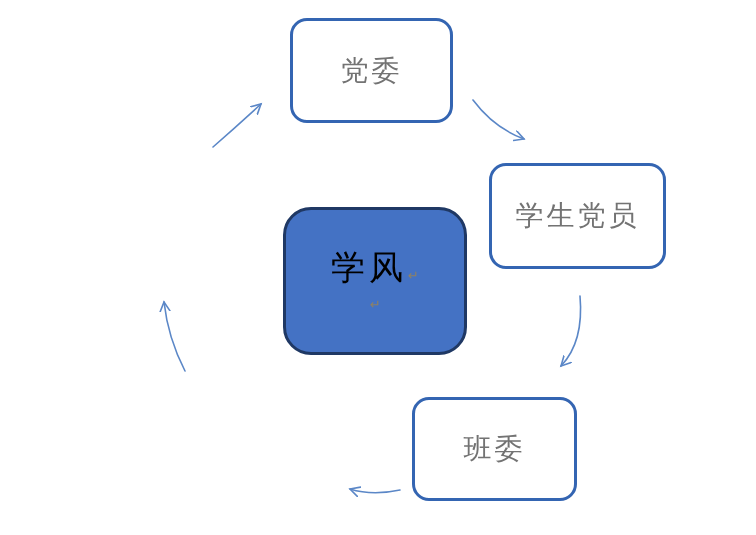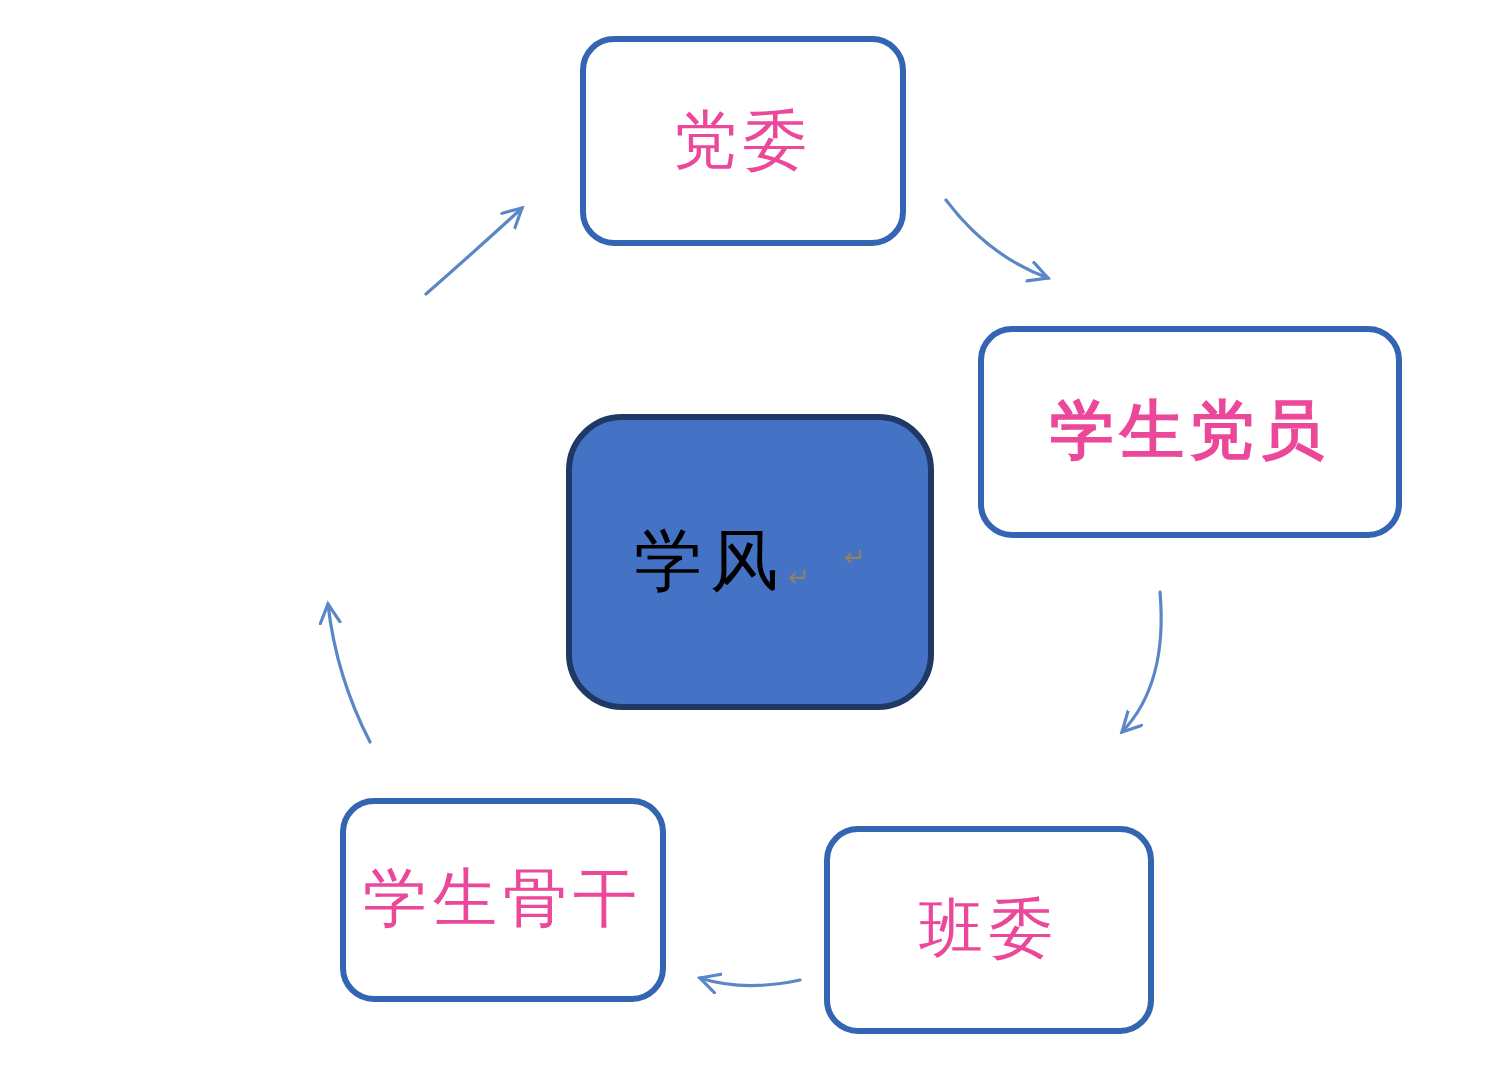--- a/index.html
+++ b/index.html
@@ -11,51 +11,51 @@
     overflow:hidden;
   }
   .arrows{position:absolute;left:0;top:0;width:756px;height:535px;pointer-events:none;}
   .arrow{stroke:#5b87c7;stroke-width:1.6;fill:none;stroke-linecap:round;}
   .node{
     position:absolute;
     background:#ffffff;
     border:3px solid #3465b2;
     border-radius:17px;
     display:flex;align-items:center;justify-content:center;
-    color:#ec4899;
-    font-size:32px;
+    color:#737373;
+    font-size:28px;
     letter-spacing:3px;
     box-sizing:border-box;
   }
   .node-label{white-space:nowrap;}
   .center{
     position:absolute;
     left:283px;top:207px;width:184px;height:148px;
     background:#4472c4;
     border:3px solid #1f3864;
     border-radius:28px;
-    display:flex;flex-direction:row;align-items:center;justify-content:center;
+    display:flex;flex-direction:column;align-items:center;justify-content:center;
     gap:16px;
     color:#000000;
     font-size:34px;
     letter-spacing:4px;
     box-sizing:border-box;
   }
   .center-line{display:flex;align-items:flex-end;line-height:1;}
   .pmark{
     color:#8f8164;
     font-size:13px;
     letter-spacing:0;
     margin-left:1px;
     transform:translateY(-2px);
     font-family:"DejaVu Sans","Liberation Sans",sans-serif;
   }
   .node-top{left:290px;top:18px;width:163px;height:105px;}
-  .node-right{left:489px;top:163px;width:212px;height:106px;font-weight:bold;}
-  .node-bottom-right{left:412px;top:397px;width:165px;height:104px;margin-top:16px;}
+  .node-right{left:489px;top:163px;width:177px;height:106px;}
+  .node-bottom-right{left:412px;top:397px;width:165px;height:104px;}
   .node-bottom-left{left:170px;top:399px;width:163px;height:102px;}
   .node-left{left:93px;top:164px;width:160px;height:104px;}
 </style>
 </head>
 <body>
 
 <div class="canvas">
 
   <svg class="arrows" viewBox="0 0 756 535" xmlns="http://www.w3.org/2000/svg">
     <defs>
@@ -75,23 +75,20 @@
   </div>
 
   <div class="node node-right">
     <span class="node-label">学生党员</span>
   </div>
 
   <div class="node node-bottom-right">
     <span class="node-label">班委</span>
   </div>
 
-  <div class="node node-bottom-left">
-    <span class="node-label">学生骨干</span>
-  </div>
 
 
   <div class="center">
     <div class="center-line">
       <span>学风</span>
       <span class="pmark">↵</span>
     </div>
     <div class="center-line">
       <span class="pmark">↵</span>
     </div>

